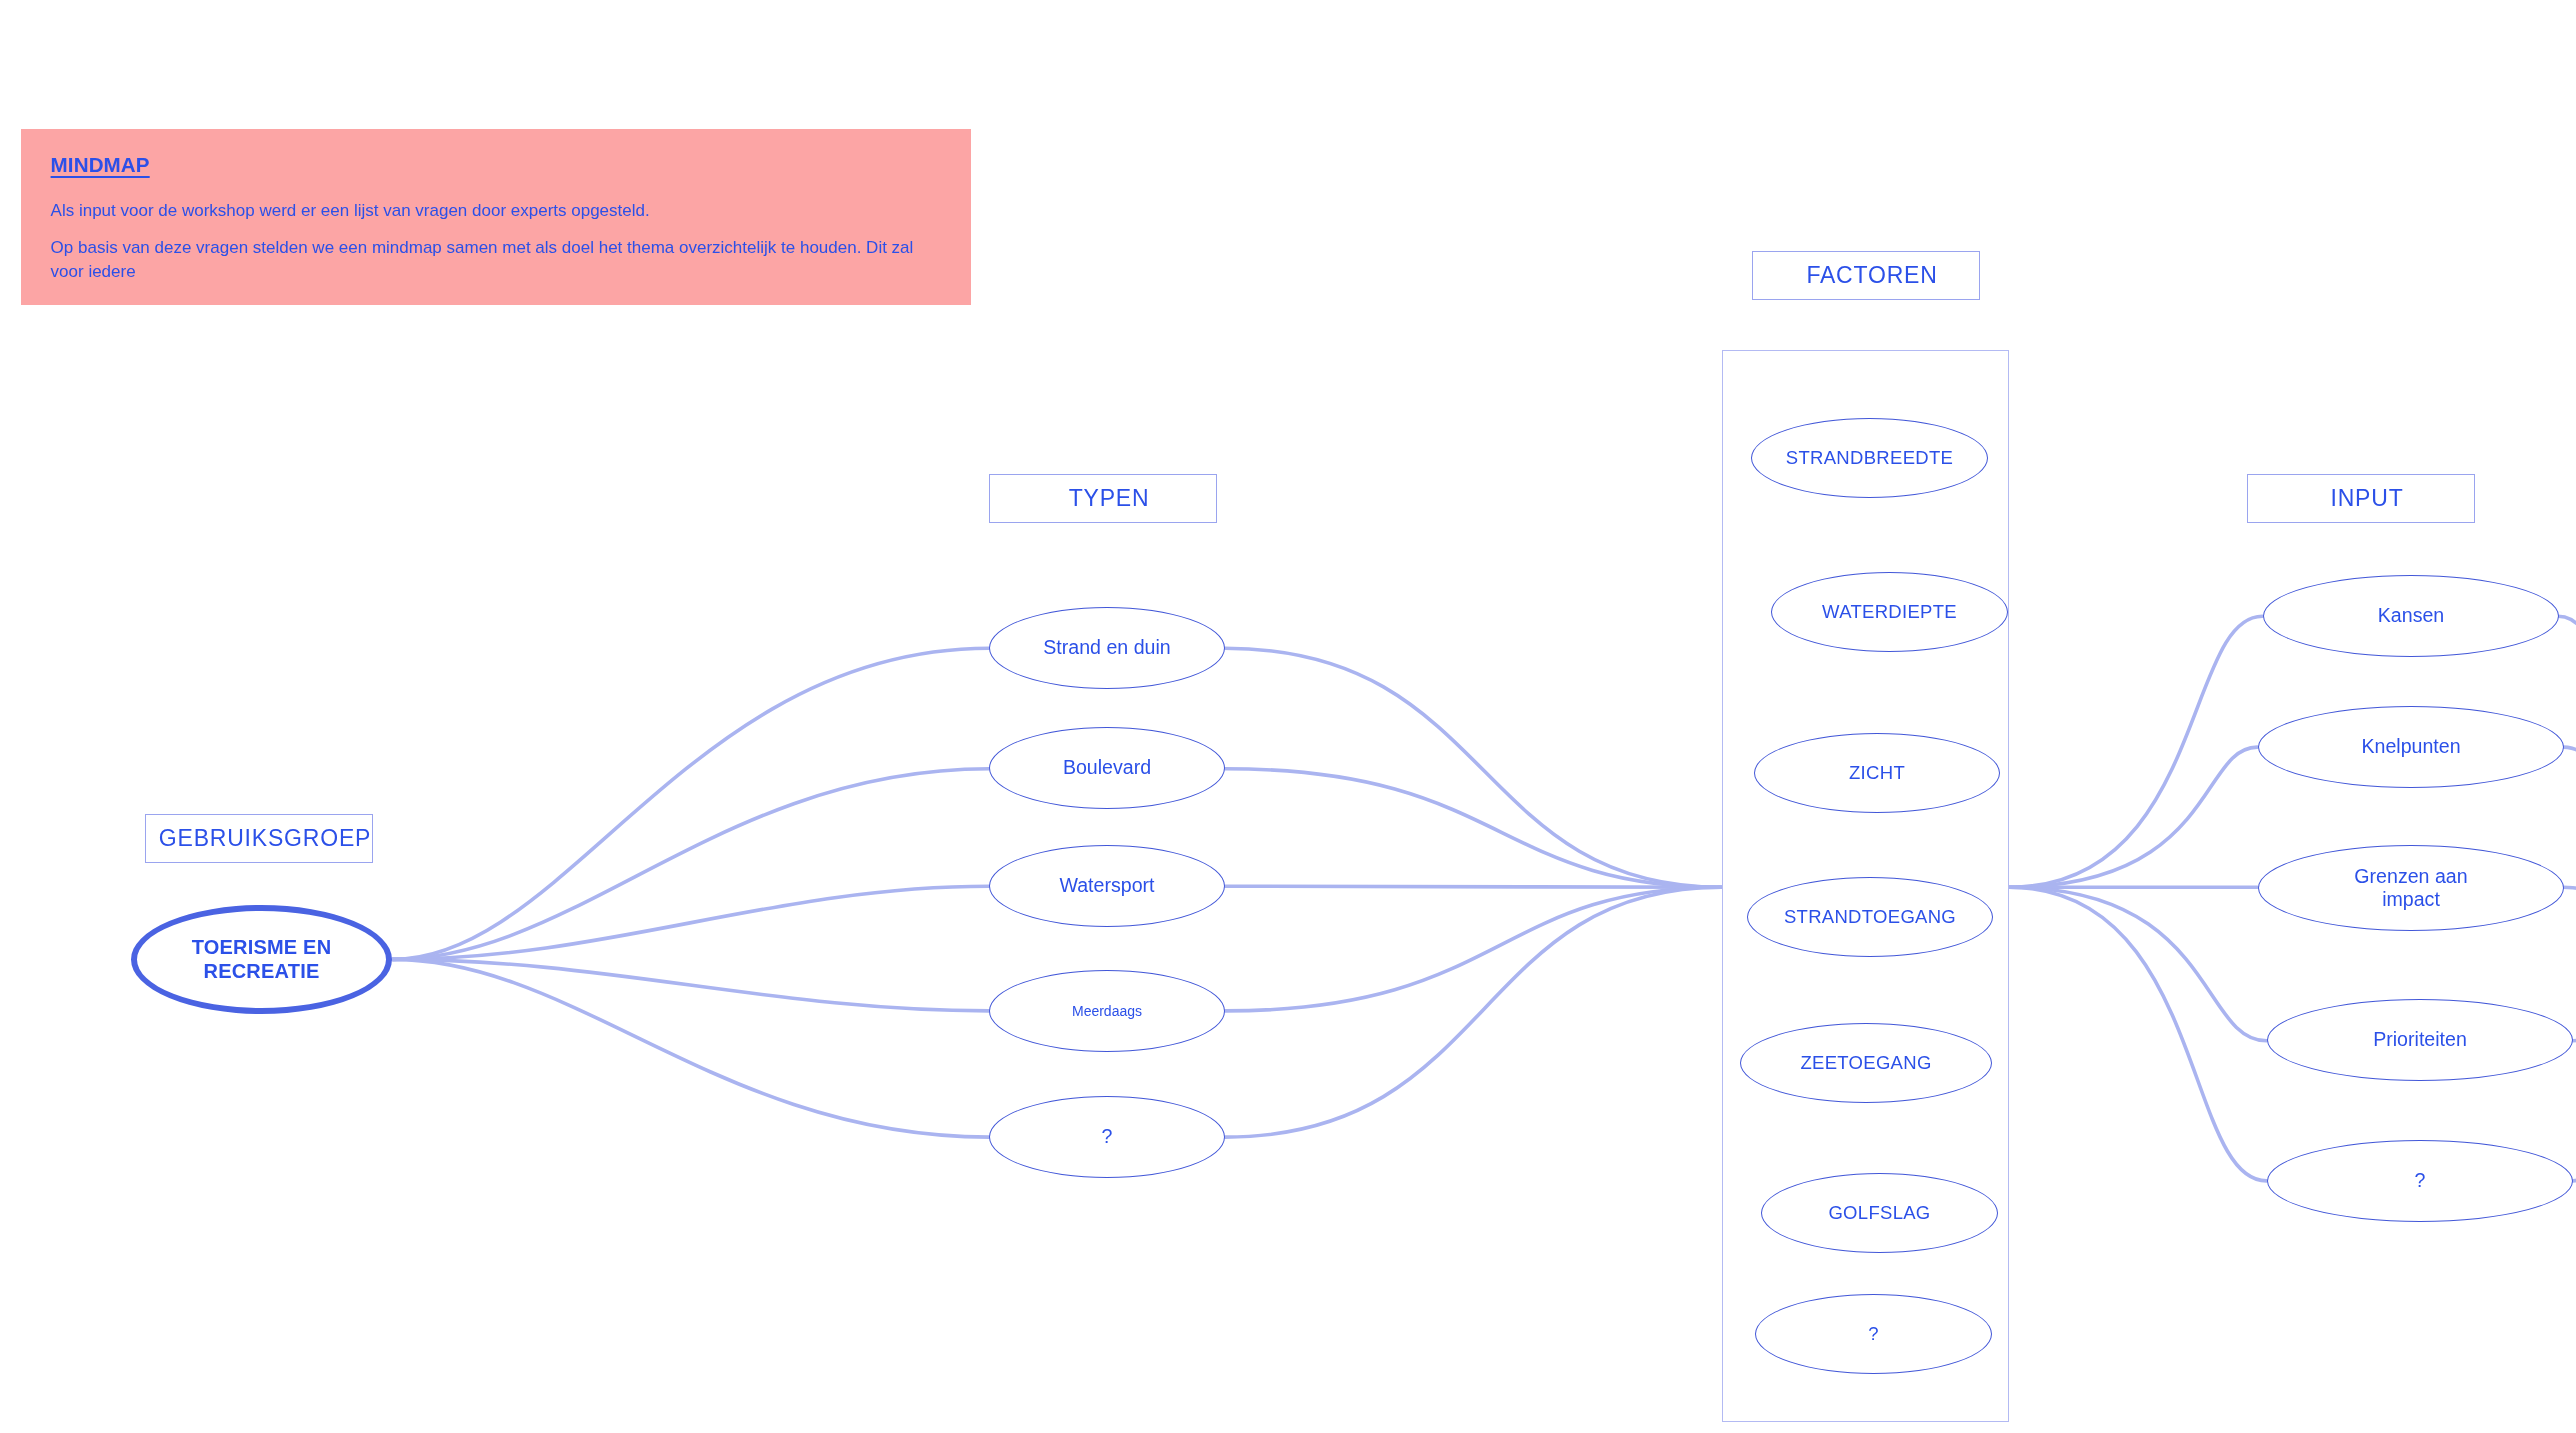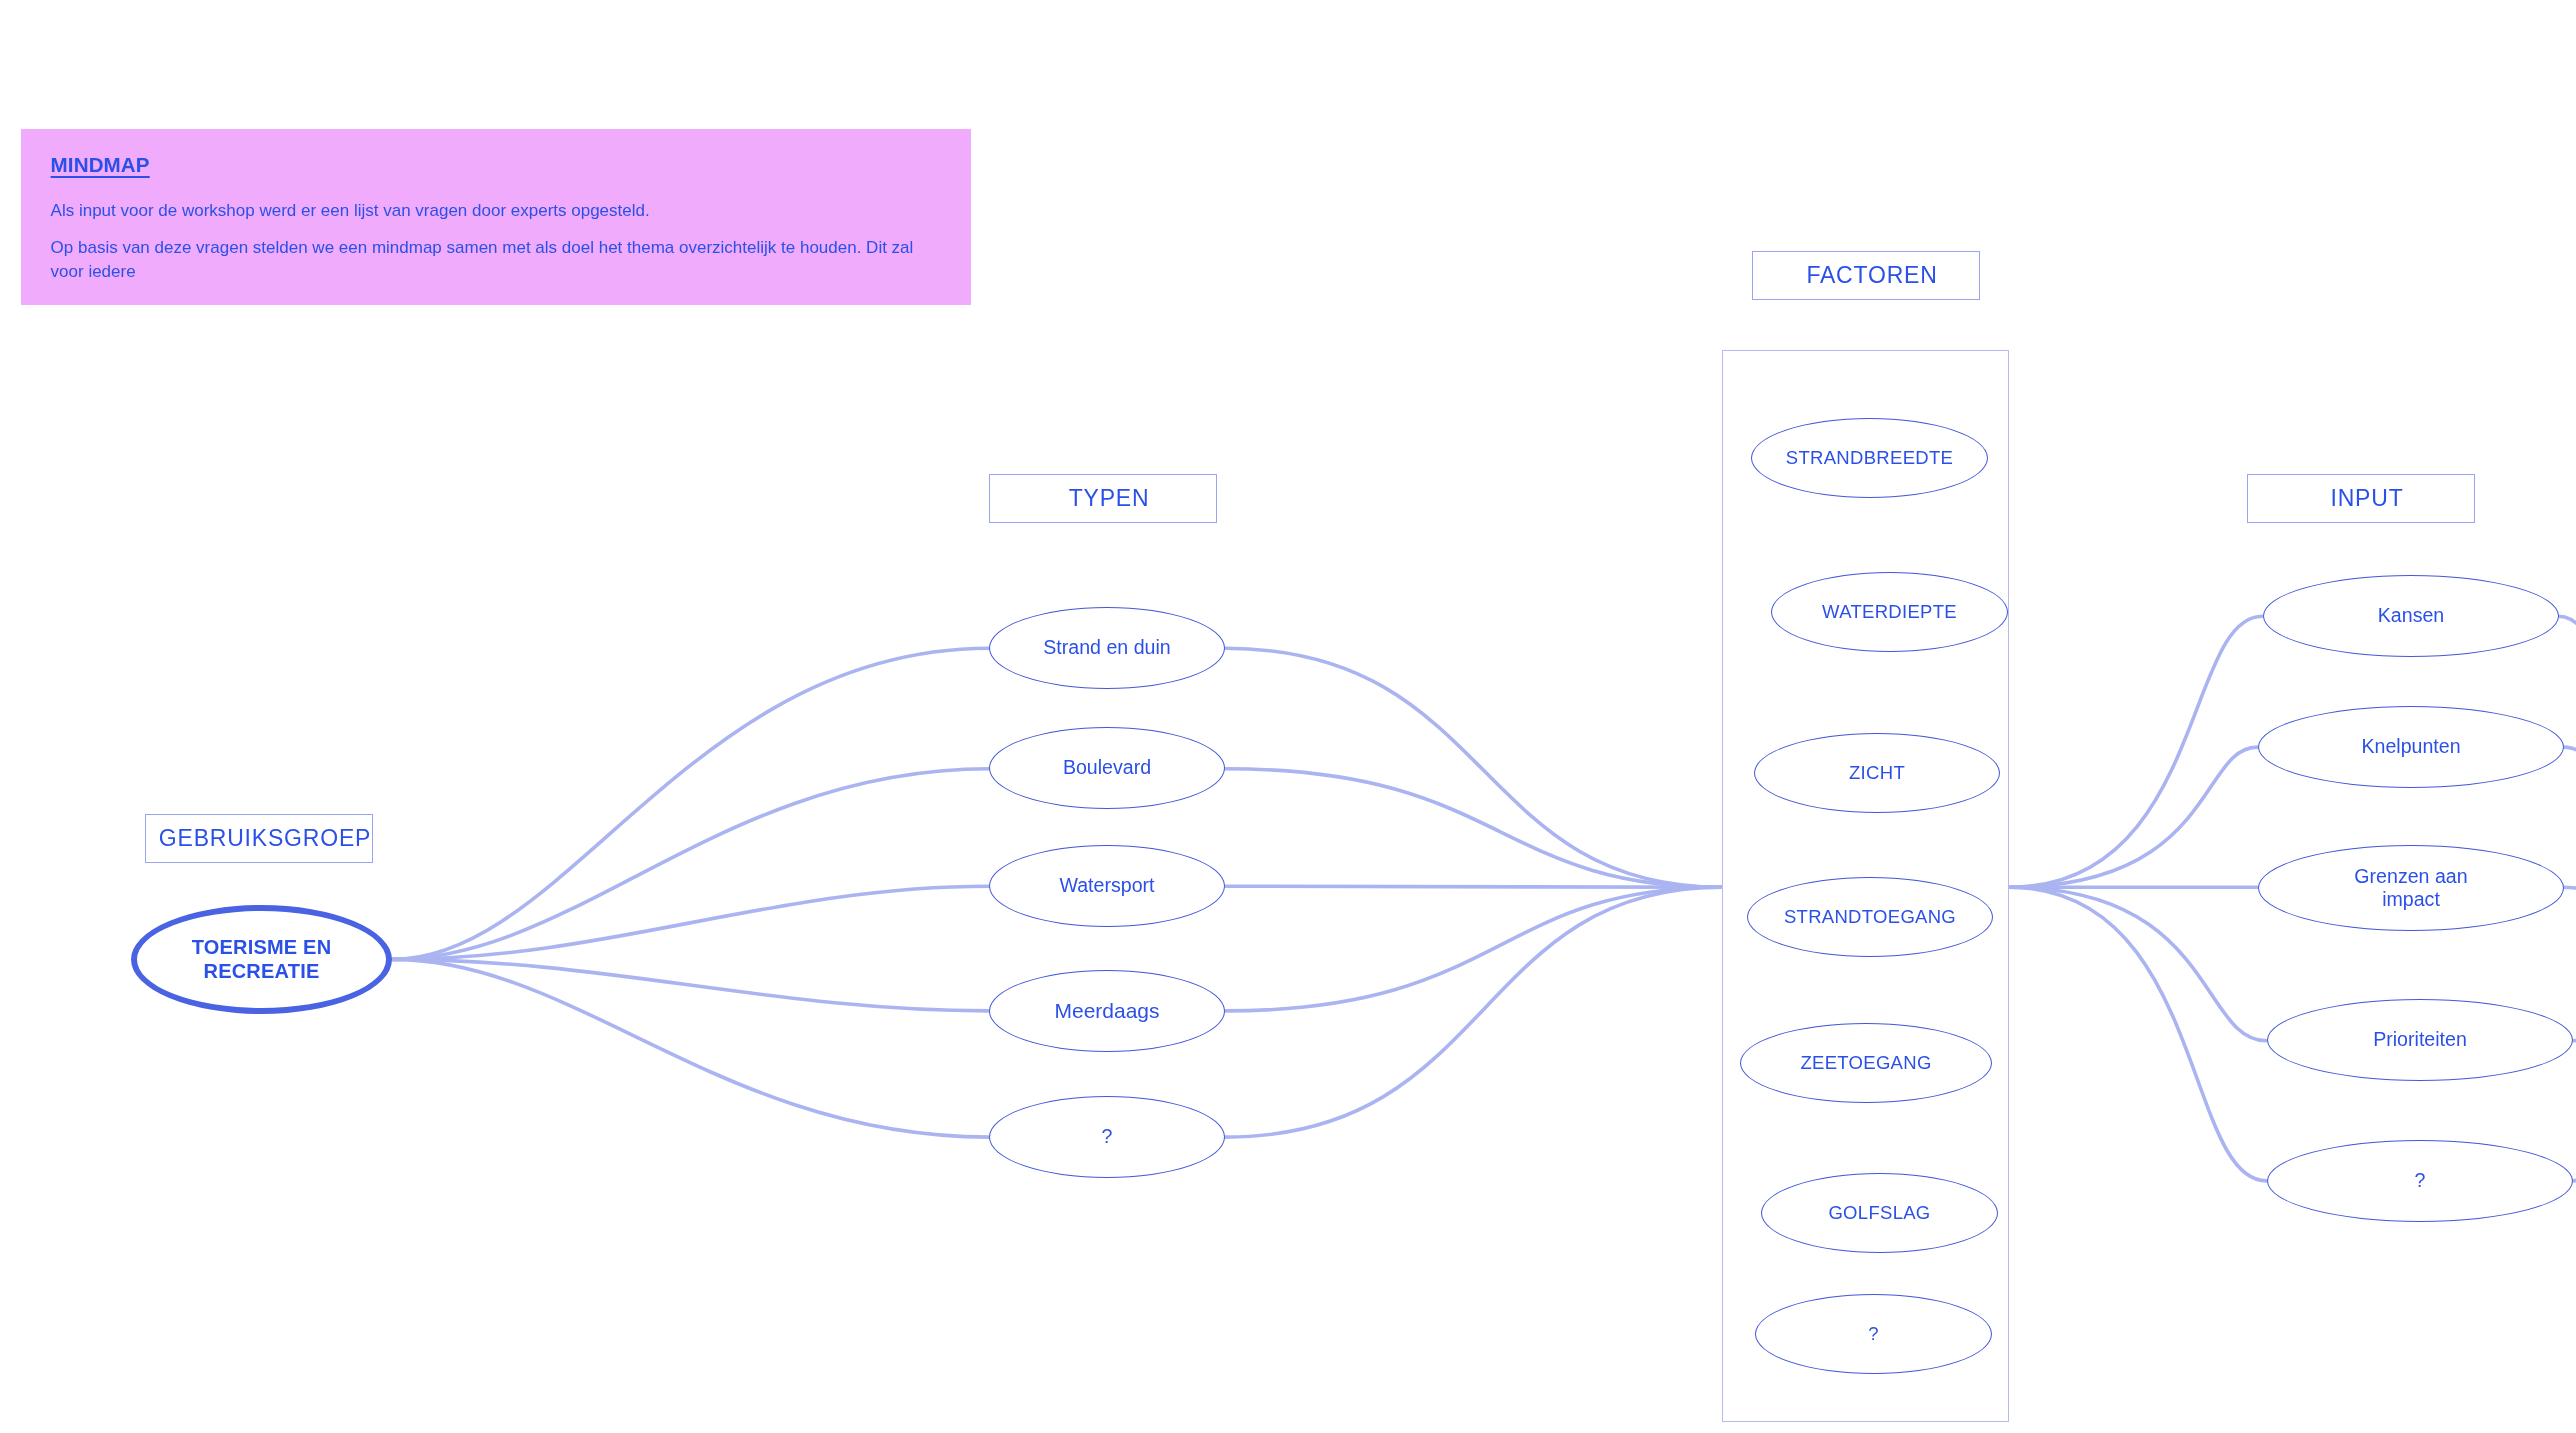--- a/index.html
+++ b/index.html
@@ -6,21 +6,21 @@
   body{
     width:2961px;height:1434px;position:relative;overflow:hidden;
     font-family:"Liberation Sans",sans-serif;
   }
   #canvas{position:absolute;inset:0;width:2961px;height:1434px;}
 
   
   .note-box{
     position:absolute;
     left:20.6px;top:129px;width:950px;height:176px;
-    background:#f0abfc;
+    background:#fca5a5;
     box-sizing:border-box;
     padding:24px 30px 0 30px;
   }
   .note-title{
     font-size:20.6px;font-weight:bold;color:#2b50e8;
     text-decoration:underline;text-underline-offset:3.6px;
     letter-spacing:0.1px;margin:0 0 21.6px 0;display:inline-block;
   }
   .note-line{
     font-size:17px;color:#2b50e8;line-height:1.42;margin:0;
@@ -108,21 +108,21 @@
 <div class="node root" style="left:131px;top:905px;width:261px;height:109px;font-size:20px;">
   <div>
     <div>TOERISME EN</div>
     <div>RECREATIE</div>
   </div>
 </div>
 
 <div class="node thin" style="left:989px;top:607px;width:236px;height:82px;font-size:19.6px;">Strand en duin</div>
 <div class="node thin" style="left:989px;top:727px;width:236px;height:82px;font-size:19.6px;">Boulevard</div>
 <div class="node thin" style="left:989px;top:845px;width:236px;height:82px;font-size:19.6px;">Watersport</div>
-<div class="node thin" style="left:989px;top:970px;width:236px;height:82px;font-size:21px;">Meerdaags</div>
+<div class="node thin" style="left:989px;top:970px;width:236px;height:82px;font-size:14px;">Meerdaags</div>
 <div class="node thin" style="left:989px;top:1096px;width:236px;height:82px;font-size:19.6px;">?</div>
 
 <div class="node thin" style="left:1751px;top:418px;width:237px;height:80px;font-size:18.5px;letter-spacing:0.3px;">STRANDBREEDTE</div>
 <div class="node thin" style="left:1771px;top:572px;width:237px;height:80px;font-size:18.5px;letter-spacing:0.3px;">WATERDIEPTE</div>
 <div class="node thin" style="left:1754px;top:733px;width:246px;height:80px;font-size:18.5px;letter-spacing:0.3px;">ZICHT</div>
 <div class="node thin" style="left:1747px;top:877px;width:246px;height:80px;font-size:18.5px;letter-spacing:0.3px;">STRANDTOEGANG</div>
 <div class="node thin" style="left:1740px;top:1023px;width:252px;height:80px;font-size:18.5px;letter-spacing:0.3px;">ZEETOEGANG</div>
 <div class="node thin" style="left:1761px;top:1173px;width:237px;height:80px;font-size:18.5px;letter-spacing:0.3px;">GOLFSLAG</div>
 <div class="node thin" style="left:1755px;top:1294px;width:237px;height:80px;font-size:18.5px;letter-spacing:0.3px;">?</div>
 

